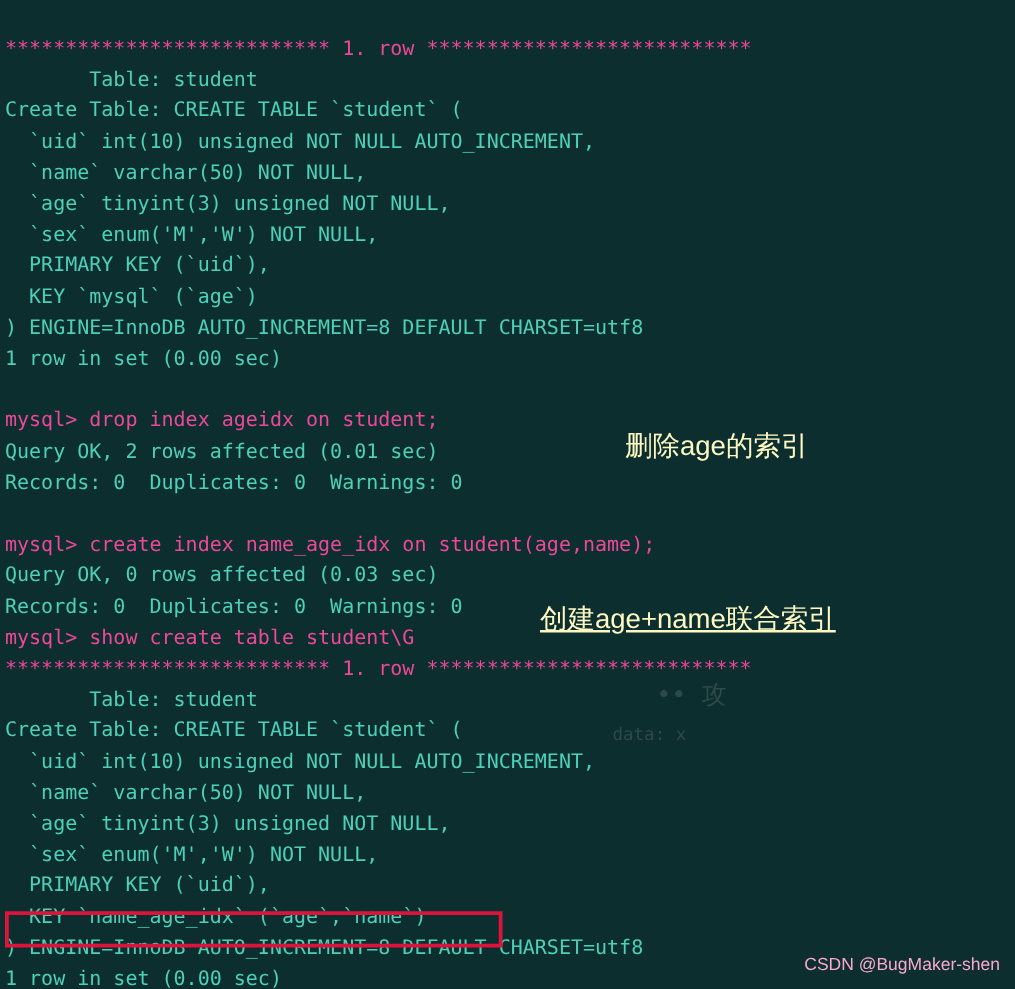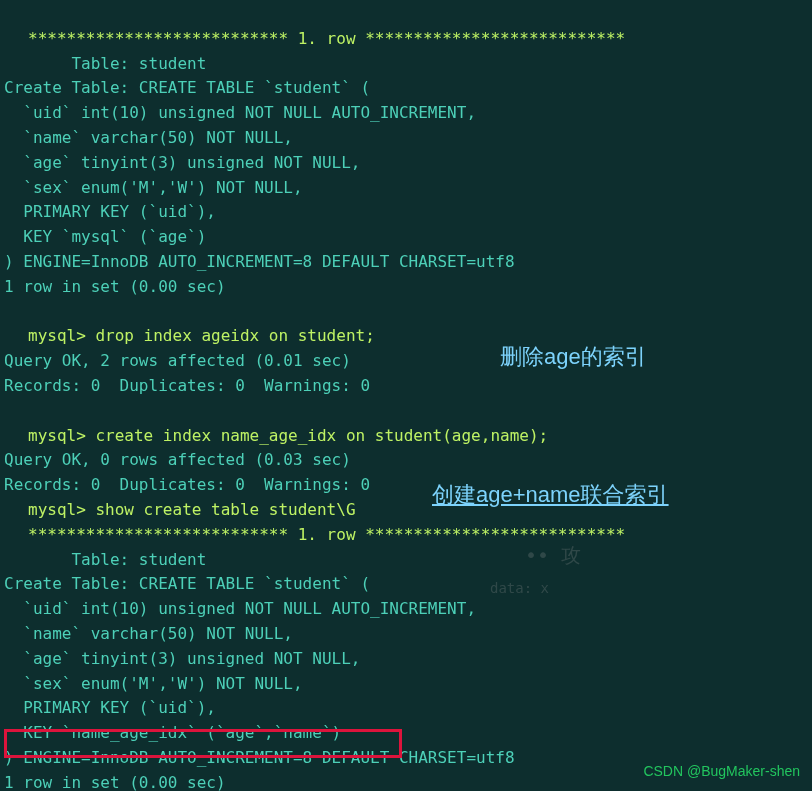--- a/index.html
+++ b/index.html
@@ -17,26 +17,25 @@
       overflow: hidden;
       position: relative;
       line-height: 1.55;
       padding: 2px 4px;
     }
     .terminal {
       white-space: pre;
       position: relative;
     }
     .row-header, .prompt-cmd {
-      color: #bef264;
-      margin-left: 24px;
+      color: #ec4899;
     }
     .annotation {
       position: absolute;
-      color: #7dd3fc;
+      color: #fef9c3;
       font-family: 'Microsoft YaHei', sans-serif;
       font-size: 22px;
       font-weight: 500;
       white-space: nowrap;
     }
     .anno1 {
       top: 340px;
       left: 500px;
     }
     .anno2 {
@@ -50,21 +49,21 @@
       left: 4px;
       top: 729px;
       width: 398px;
       height: 29px;
       pointer-events: none;
     }
     .watermark {
       position: absolute;
       bottom: 8px;
       right: 12px;
-      color: #22c55e;
+      color: #f9a8d4;
       font-size: 14px;
       font-family: sans-serif;
     }
     .faint-overlay {
       position: absolute;
       color: rgba(150,150,150,0.25);
       font-size: 14px;
       pointer-events: none;
     }
     .faint1 { top: 578px; left: 490px; text-align: center; }

